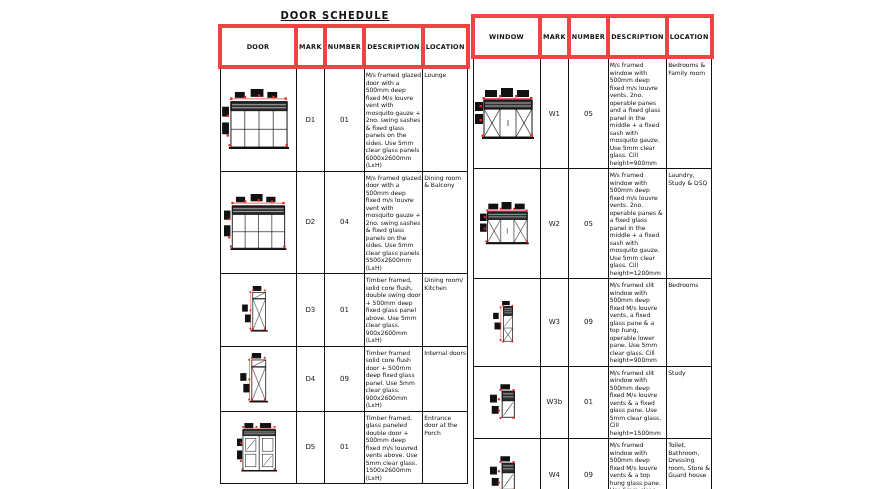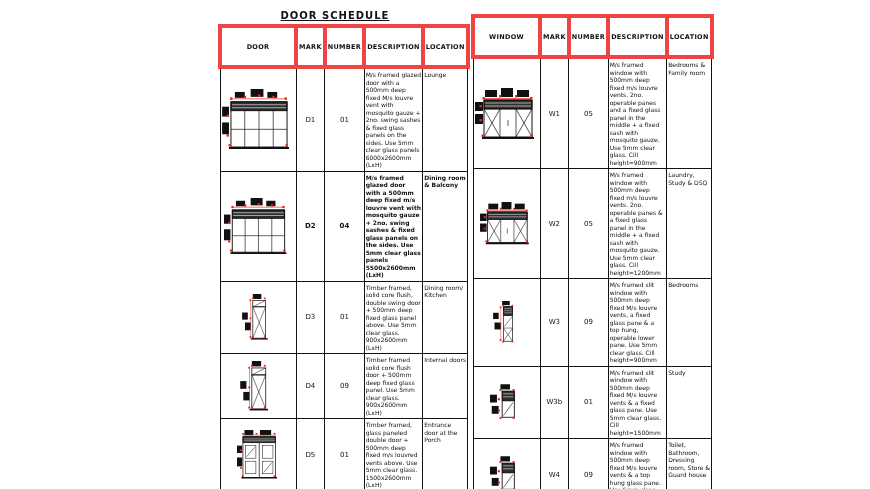--- a/index.html
+++ b/index.html
@@ -81,21 +81,21 @@
               <rect class="rd" x="6.5" y="56" width="2.4" height="2.4"></rect>
               <rect class="rd" x="64.5" y="56" width="2.4" height="2.4"></rect>
               <rect class="rd" x="4.5" y="26" width="2.4" height="2.4"></rect>
               <rect class="rd" x="4.5" y="46" width="2.4" height="2.4"></rect>
             </svg></td>
           <td class="c-mark">D1</td>
           <td class="c-num">01</td>
           <td class="c-desc">M/s framed glazed door with a 500mm deep fixed M/s louvre vent with mosquito gauze + 2no. swing sashes &amp; fixed glass panels on the sides. Use 5mm clear glass panels 6000x2600mm (LxH)</td>
           <td class="c-loc">Lounge</td>
         </tr>
-        <tr style="height: 62px; font-weight: bold;">
+        <tr style="height: 62px;">
           <td class="c-draw"><svg viewBox="0 0 74 62" width="68" height="57">
               <rect class="fl" x="13" y="3" width="10" height="6"></rect>
               <rect class="fl" x="29" y="0" width="13" height="8"></rect>
               <rect class="fl" x="46" y="3" width="10" height="6"></rect>
               <rect class="fl" x="0" y="18" width="7" height="10"></rect>
               <rect class="fl" x="0" y="34" width="7" height="12"></rect>
               <line class="rl" x1="9" y1="10" x2="66" y2="10"></line>
               <rect class="lv" x="9" y="13" width="57" height="9"></rect>
               <line class="lw" x1="10" y1="16" x2="65" y2="16"></line>
               <line class="lw" x1="10" y1="19" x2="65" y2="19"></line>

